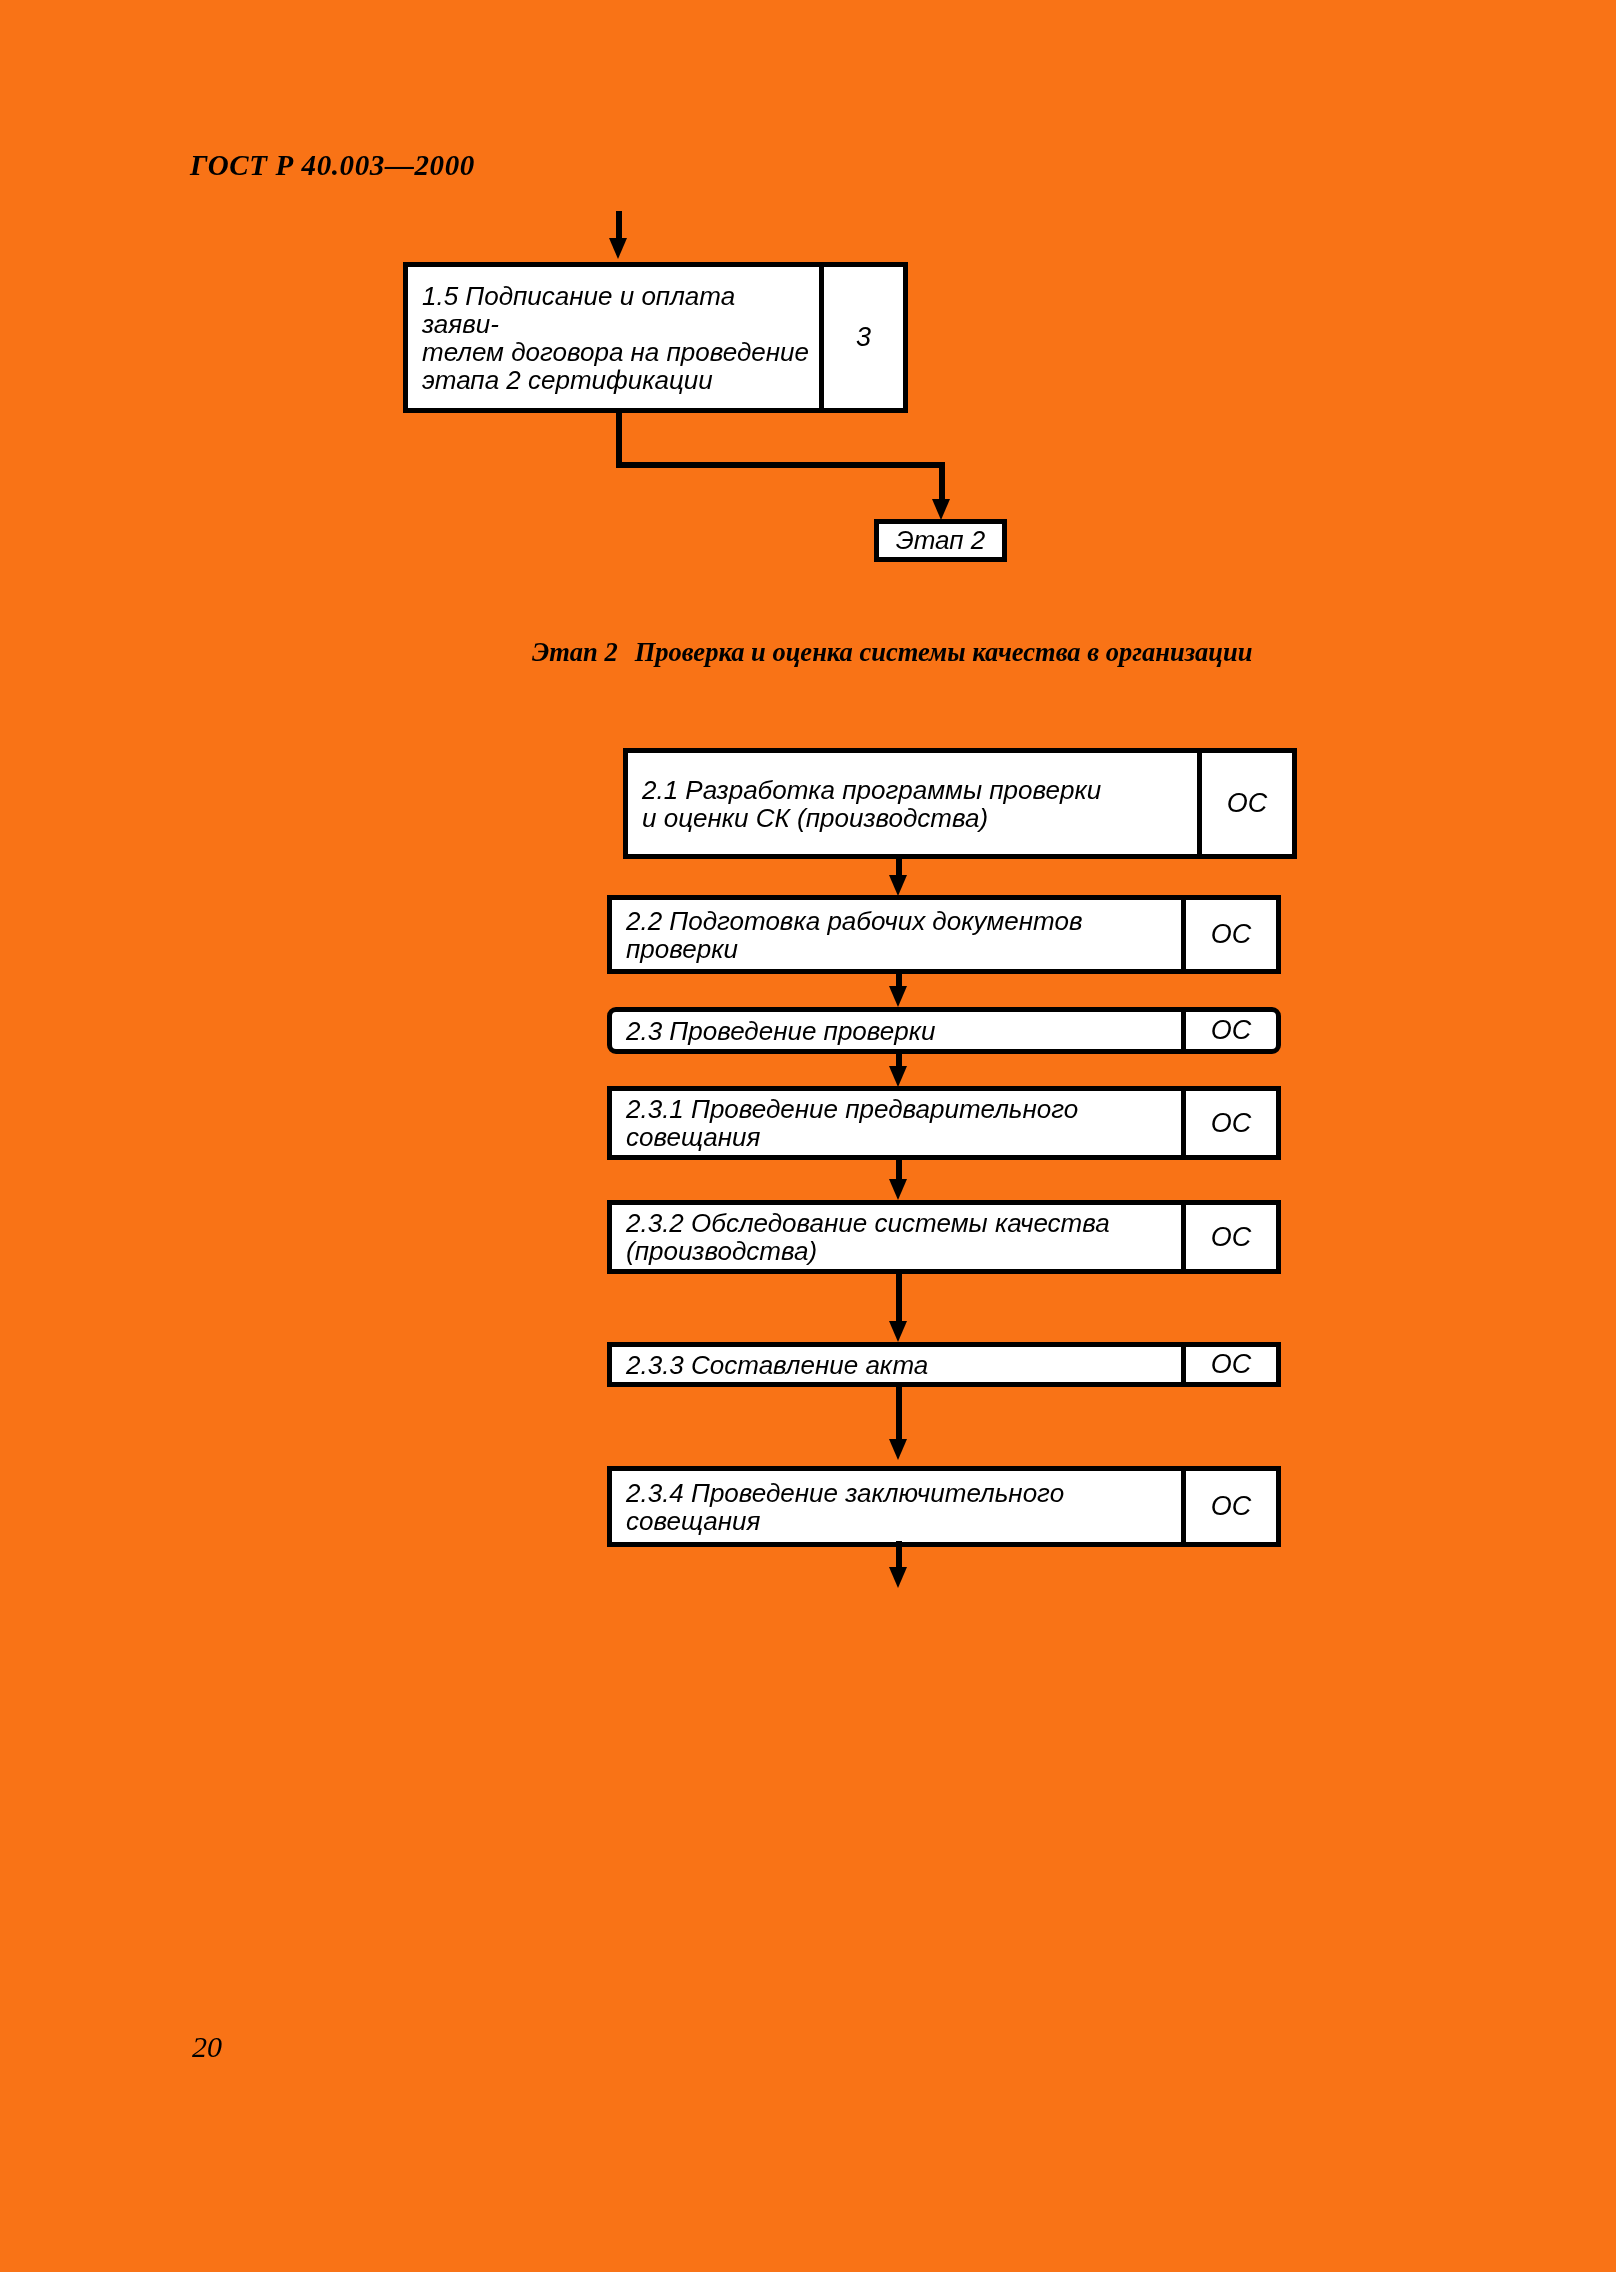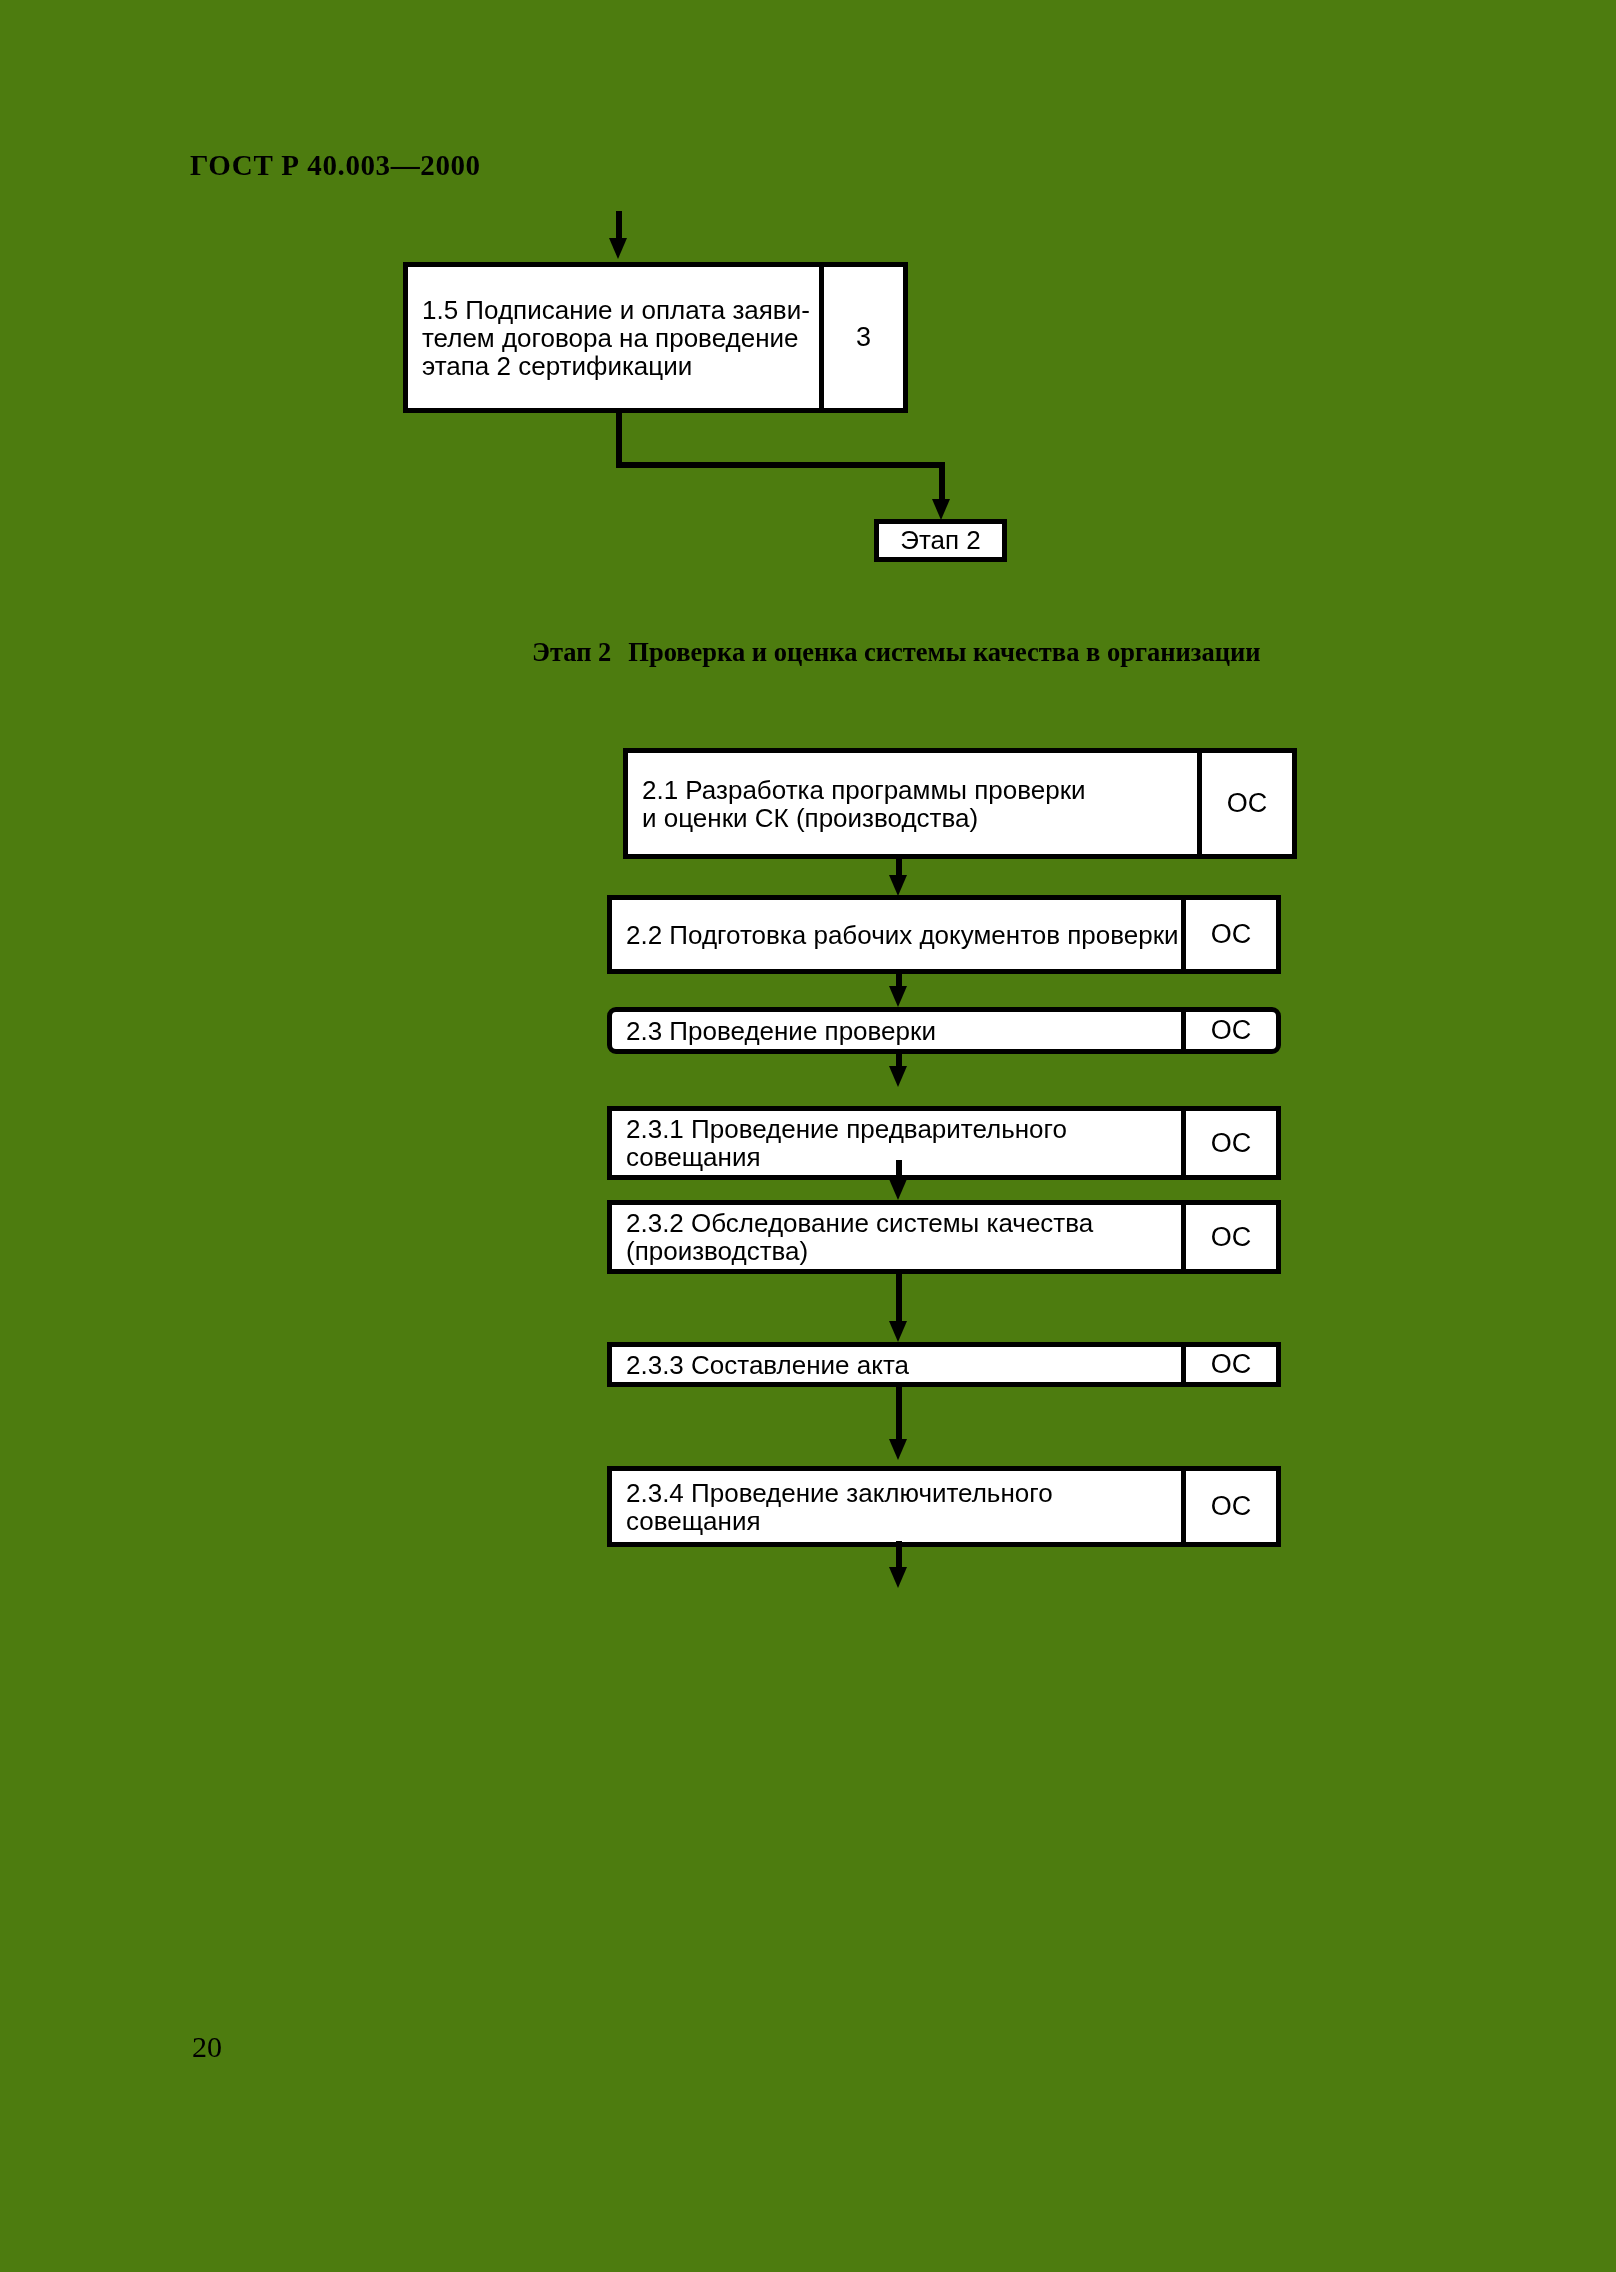--- a/index.html
+++ b/index.html
@@ -1,23 +1,24 @@
 <!DOCTYPE html>
 <html style="font-size:10.4px"><head>
 <meta charset="utf-8">
 <style>
   html,body{margin:0;padding:0;background:#888;}
   .page{
     position:relative;
     width:1616px;
     height:2273px;
-    background:#4d7c0f;
+    background:#f97316;
     font-family:"Liberation Sans", sans-serif;
     color:#000;
     overflow:hidden;
+    font-style:italic;
   }
   
   .gost-header{
     position:absolute;
     left:190px; top:149px;
     font-family:"Liberation Serif", serif;
     font-weight:bold;
     font-size:29px;
     letter-spacing:0.6px;
     white-space:nowrap;
@@ -126,21 +127,21 @@
   <div class="vline" style="left:896px;top:974px;height:13px;"></div>
   <div class="ahead" style="left:889px;top:986px;"></div>
 
   <div class="pbox" style="left:607px;top:1007px;width:674px;height:47px;border-radius:9px;">
     <div class="pbox-text">2.3 Проведение проверки</div>
     <div class="pbox-side" style="width:95px;">ОС</div>
   </div>
   <div class="vline" style="left:896px;top:1053px;height:13.6px;"></div>
   <div class="ahead" style="left:889px;top:1066px;"></div>
 
-  <div class="pbox" style="left:607px;top:1086px;width:674px;height:74px;margin-top:20px;">
+  <div class="pbox" style="left:607px;top:1086px;width:674px;height:74px;">
     <div class="pbox-text">2.3.1 Проведение предварительного
 совещания</div>
     <div class="pbox-side" style="width:95px;">ОС</div>
   </div>
   <div class="vline" style="left:896px;top:1160px;height:20px;"></div>
   <div class="ahead" style="left:889px;top:1179px;"></div>
 
   <div class="pbox" style="left:607px;top:1200px;width:674px;height:74px;">
     <div class="pbox-text">2.3.2 Обследование системы качества
 (производства)</div>

